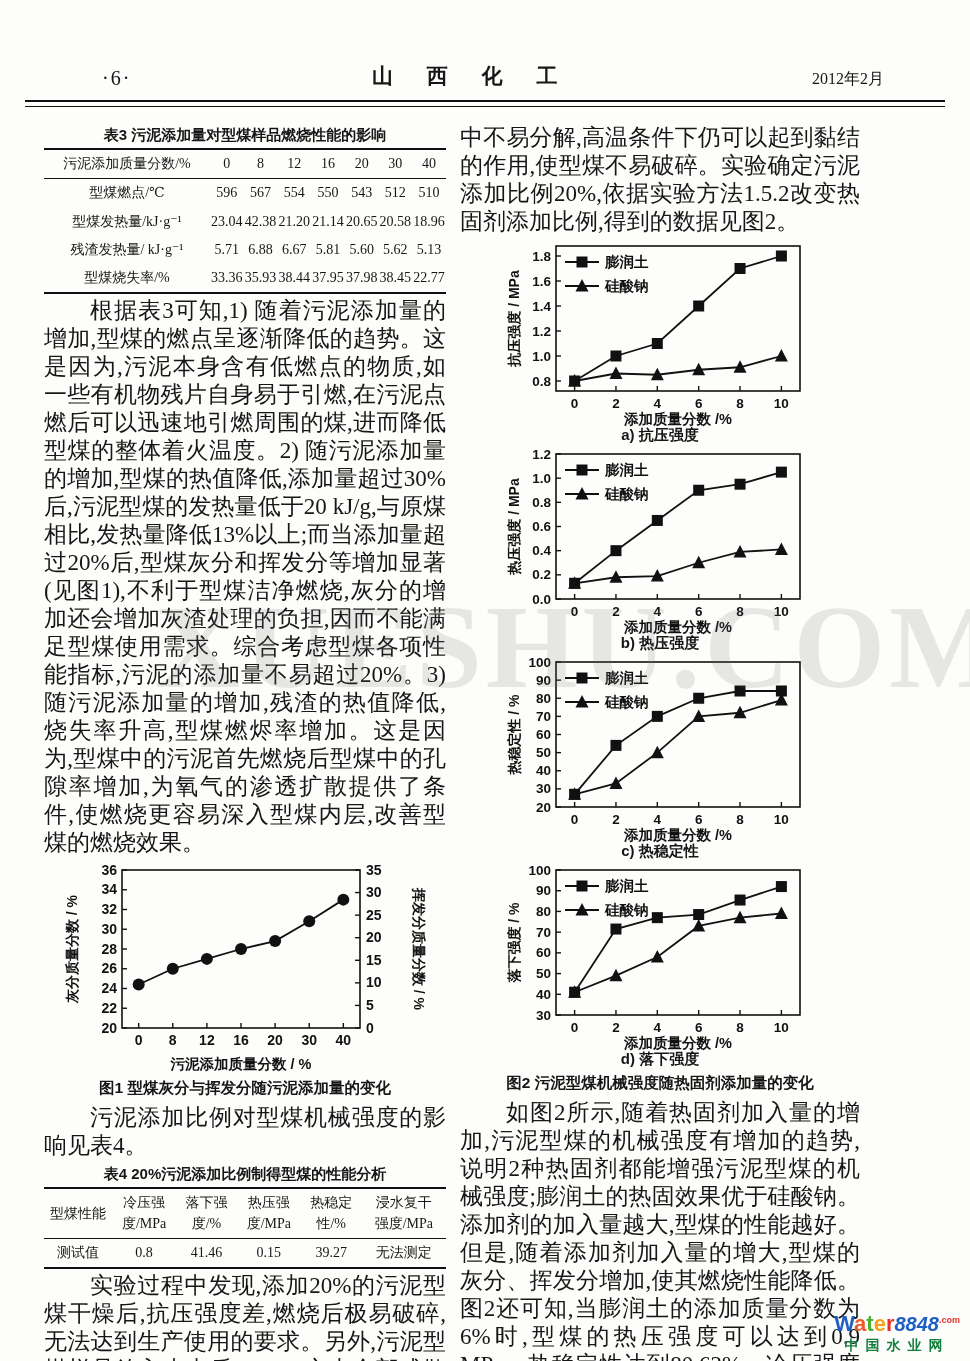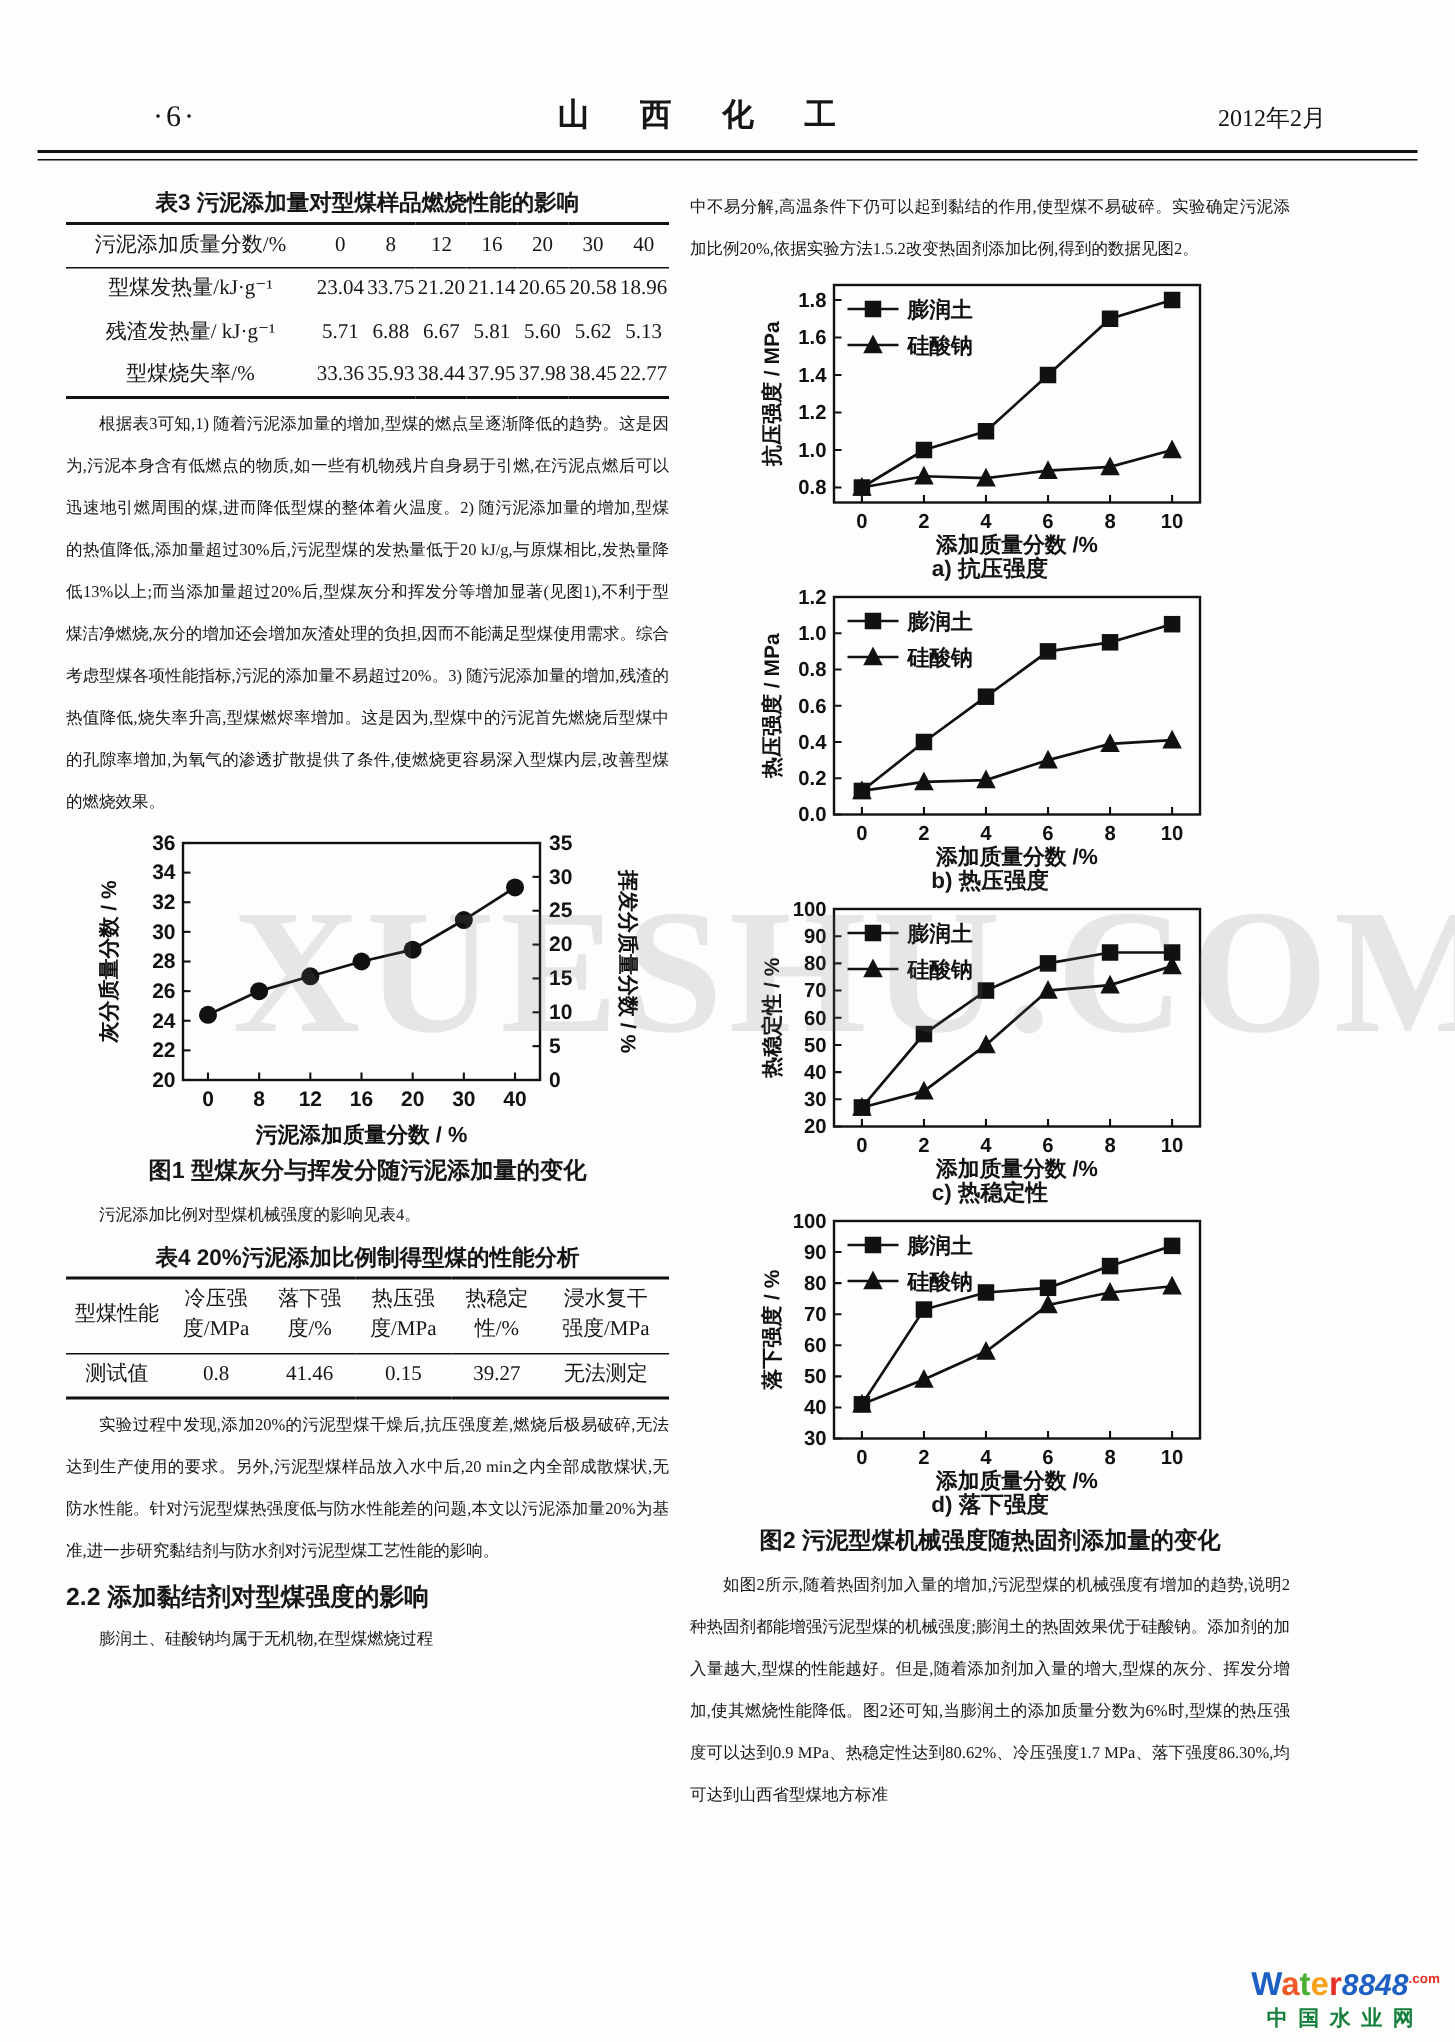--- a/index.html
+++ b/index.html
@@ -10,21 +10,21 @@
   }
   .pagehead{display:flex;justify-content:space-between;align-items:flex-end;
     padding:62px 86px 4px 102px;}
   .page-num{font-size:20px;letter-spacing:2px;}
   .journal-title{font-size:21px;font-weight:700;letter-spacing:14px;font-family:"Liberation Sans",sans-serif;}
   .issue-date{font-size:16px;}
   .head-rule{height:4px;border-top:2.5px solid #111;border-bottom:1px solid #111;margin:6px 25px 0 25px;}
   .columns{display:flex;gap:14px;padding:14px 0 0 44px;position:relative;z-index:1;}
   .col-left{width:402px;flex:none;}
   .col-right{width:400px;flex:none;}
-  p.body-text{margin:3px 0;font-size:11px;line-height:28px;text-align:justify;}
+  p.body-text{margin:3px 0;font-size:23px;line-height:28px;text-align:justify;}
   .indent{text-indent:2em;}
   .tbl-title{font-family:"Liberation Sans",sans-serif;font-weight:700;font-size:15px;text-align:center;margin:5px 0 3px;}
   table.paper-table{width:100%;border-collapse:collapse;border-top:2px solid #111;border-bottom:2px solid #111;font-size:14px;}
   table.paper-table thead tr{border-bottom:1.2px solid #111;}
   .paper-table th,.paper-table td{font-weight:400;text-align:center;padding:4px 0;white-space:pre-line;line-height:1.45;}
   #table3 th:first-child,#table3 td:first-child{width:166px;}
   #table4 th:first-child,#table4 td:first-child{width:68px;}
   .fig-caption{font-family:"Liberation Sans",sans-serif;font-weight:700;font-size:15.5px;text-align:center;margin:4px 0 5px;}
   .sub-caption{font-family:"Liberation Sans",sans-serif;font-weight:700;font-size:15px;text-align:center;margin:-3px 0 2px;}
   .section-heading{font-family:"Liberation Sans",sans-serif;font-size:16.5px;font-weight:700;margin:6px 0 3px;}
@@ -61,23 +61,33 @@
             <th>8</th>
             <th>12</th>
             <th>16</th>
             <th>20</th>
             <th>30</th>
             <th>40</th>
           </tr>
         </thead>
         <tbody>
           <tr>
+            <td>型煤燃点/℃</td>
+            <td>596</td>
+            <td>567</td>
+            <td>554</td>
+            <td>550</td>
+            <td>543</td>
+            <td>512</td>
+            <td>510</td>
+          </tr>
+          <tr>
             <td>型煤发热量/kJ·g⁻¹</td>
             <td>23.04</td>
-            <td>33.75</td>
+            <td>42.38</td>
             <td>21.20</td>
             <td>21.14</td>
             <td>20.65</td>
             <td>20.58</td>
             <td>18.96</td>
           </tr>
           <tr>
             <td>残渣发热量/ kJ·g⁻¹</td>
             <td>5.71</td>
             <td>6.88</td>

